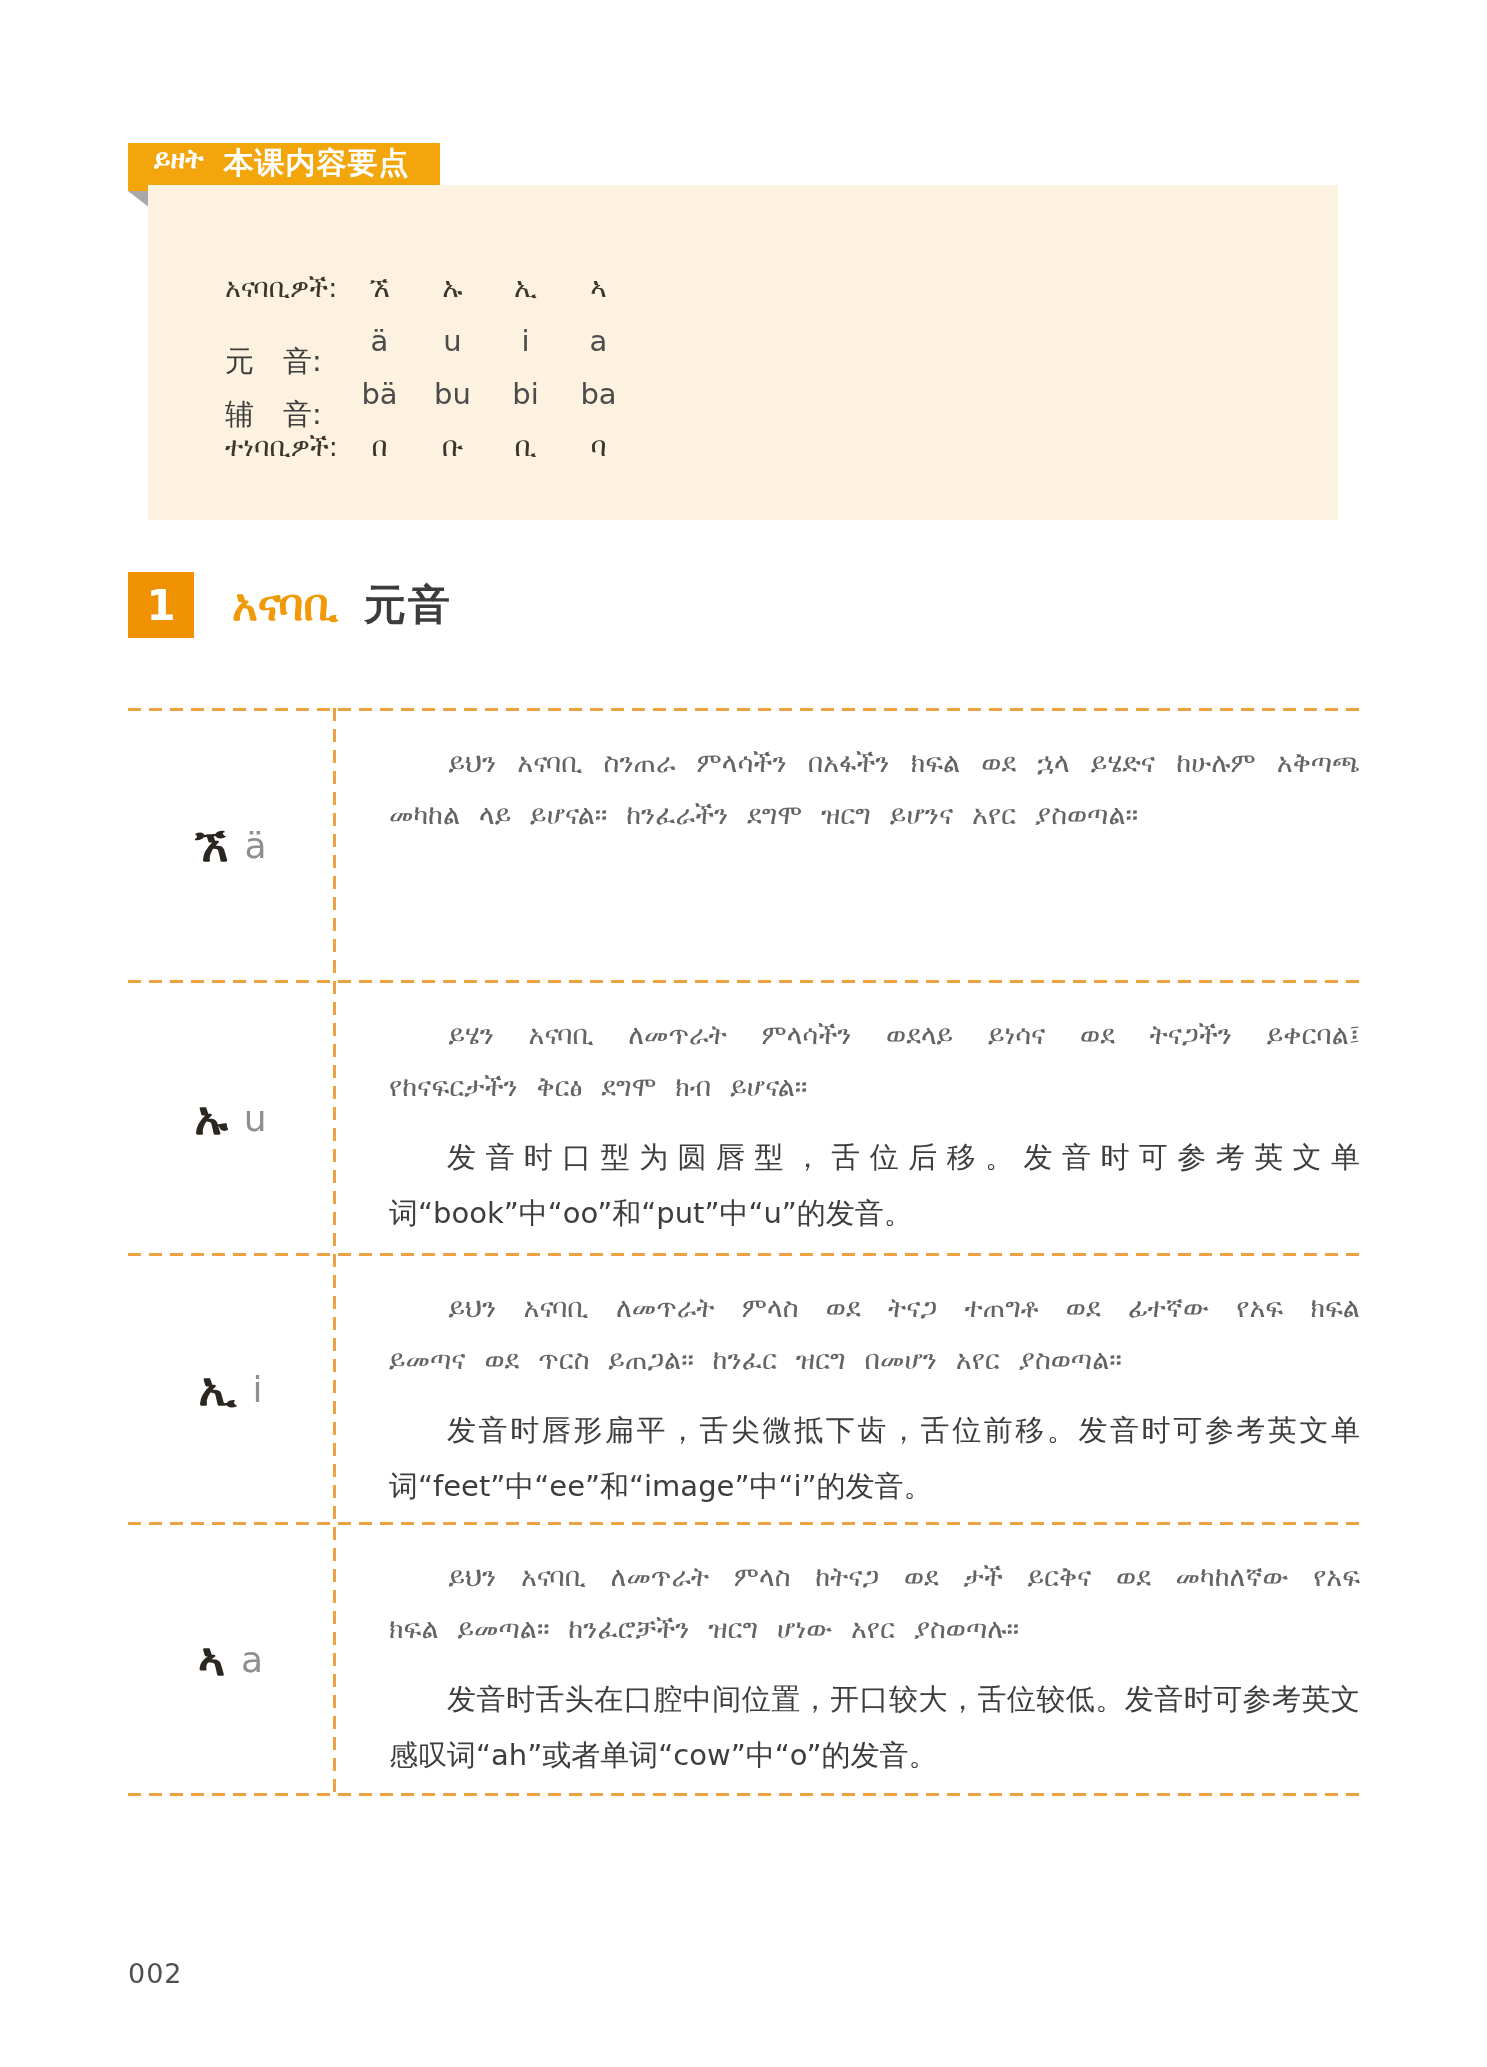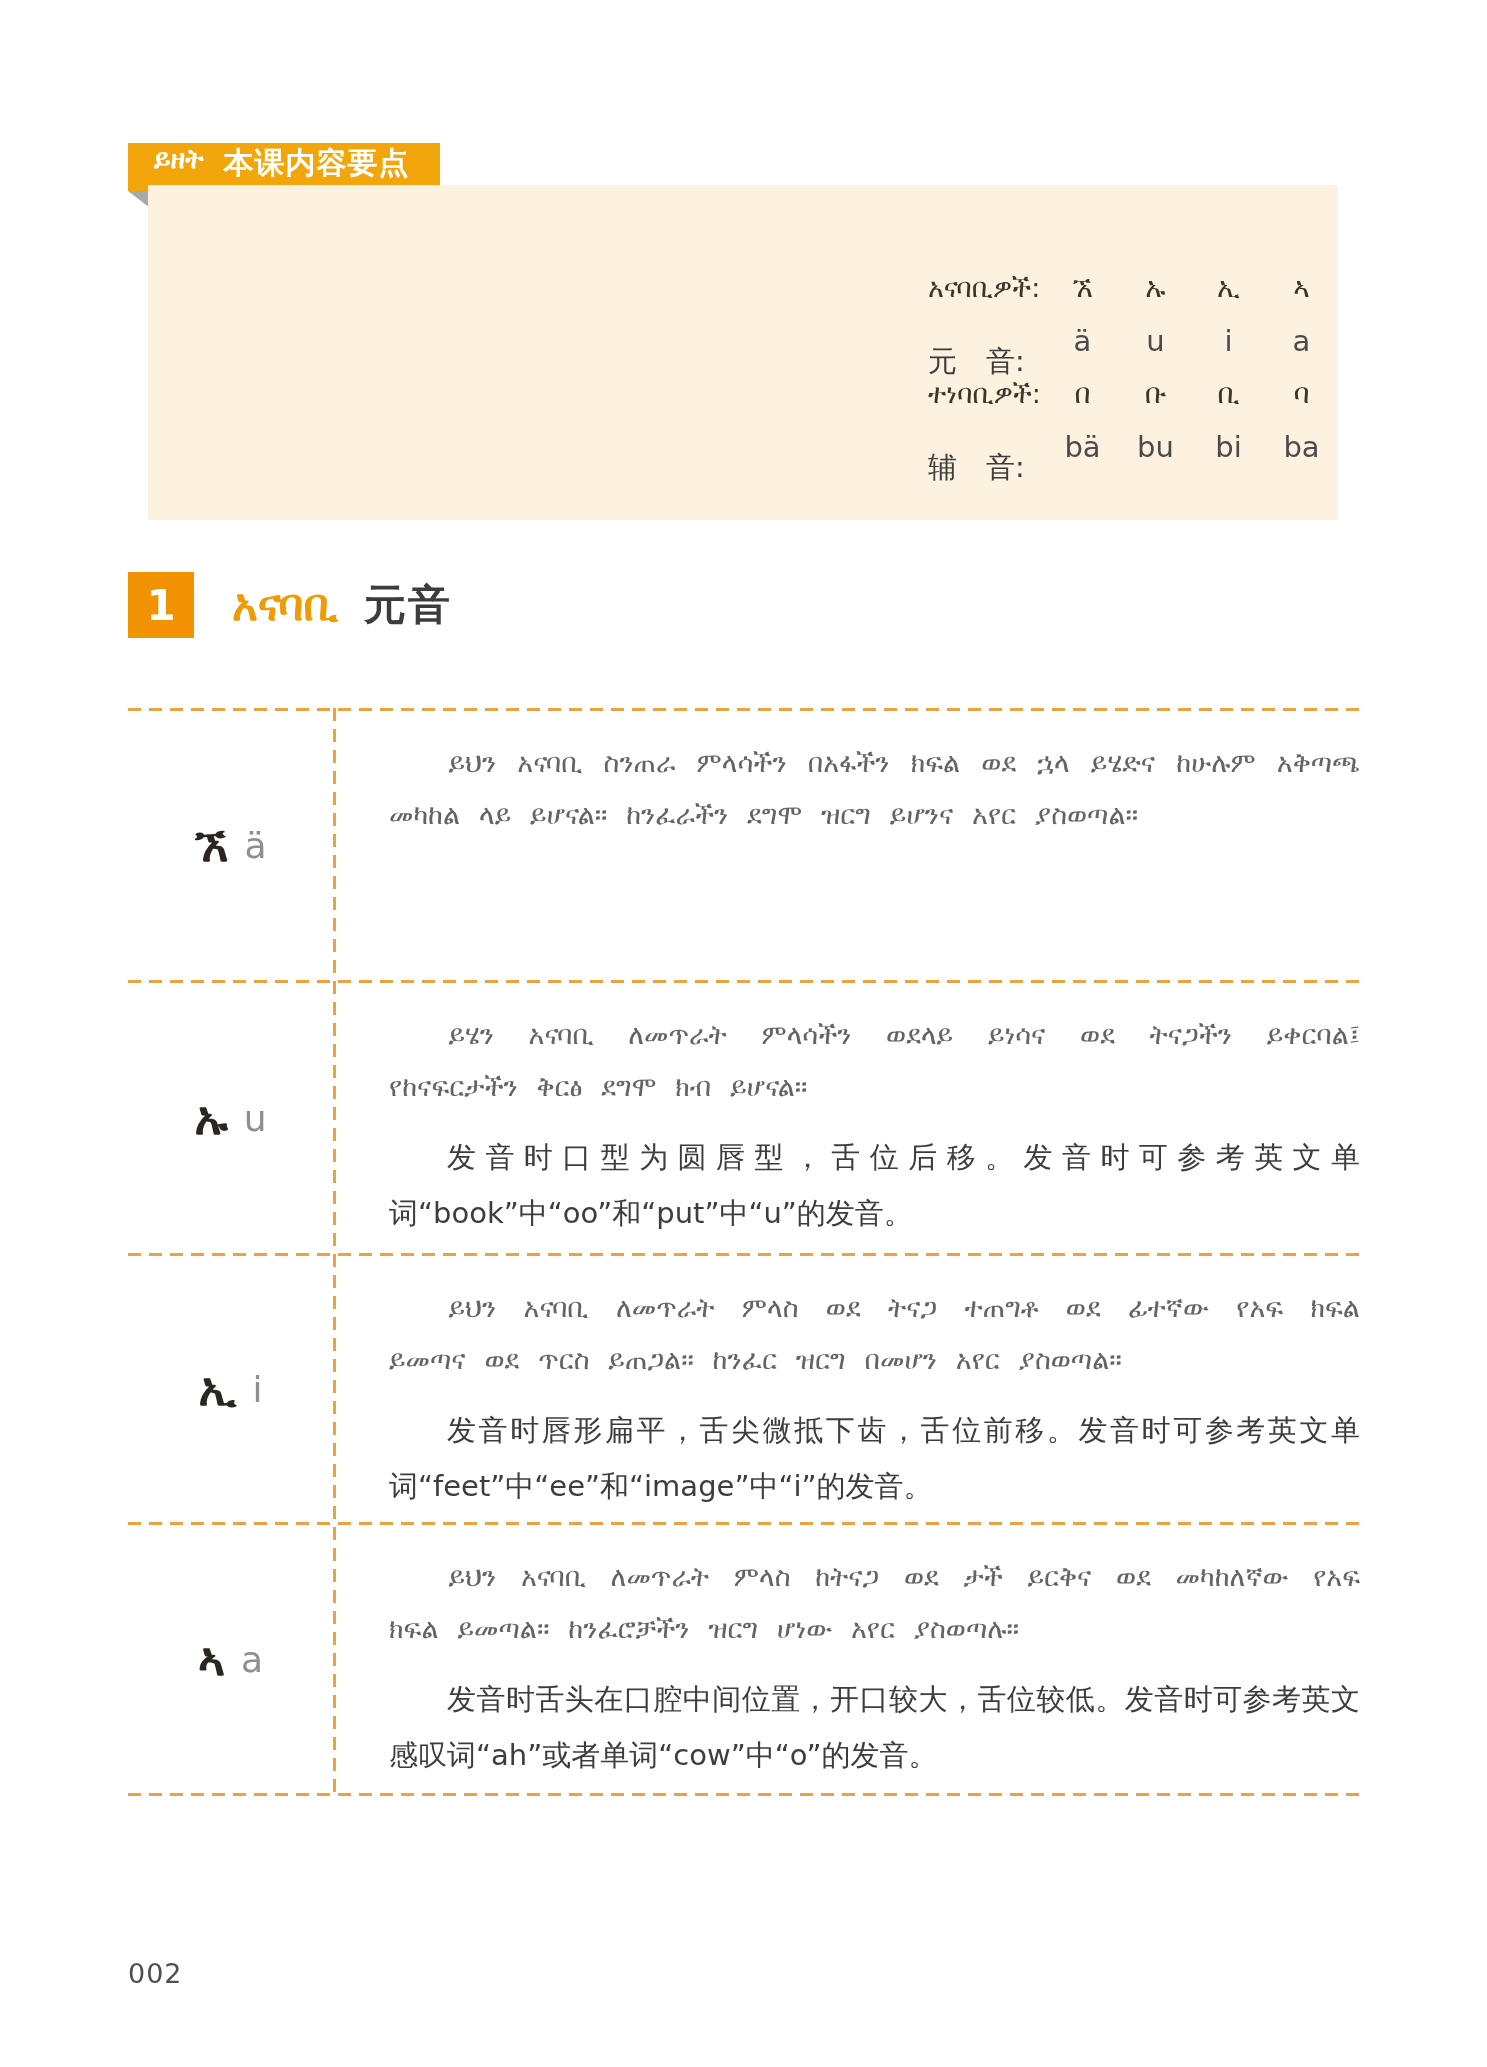--- a/index.html
+++ b/index.html
@@ -17,21 +17,21 @@
   }
   .badge .amh{color:#ffffff;font-size:27px;font-weight:bold;}
   .badge .chn{color:#ffffff;font-size:30px;font-weight:bold;letter-spacing:1px;}
   .fold{position:absolute;left:128px;top:191px;}
 
   
   .cream{
     position:absolute;left:148px;top:185px;width:1190px;height:335px;
     background:#FCF2DF;padding-top:76px;box-sizing:border-box;
   }
-  .srow{display:flex;align-items:center;height:53px;padding-left:77px;justify-content:flex-end;}
+  .srow{display:flex;align-items:center;height:53px;padding-left:77px;}
   .srow .slabel{width:118px;font-size:27px;color:#3B352C;}
   .srow.lat .slabel{font-size:29px;color:#3D3D3D;margin-top:42px;}
   .srow .sitem{width:73px;text-align:center;font-size:28px;color:#3B352C;}
   .srow.lat .sitem{font-size:29px;color:#4B4B4B;}
 
   
   .section-head{
     position:absolute;left:128px;top:572px;display:flex;align-items:center;
   }
   .section-num{
@@ -93,34 +93,34 @@
     </div>
 
     <div class="srow lat">
       <span class="slabel">元　音:</span>
       <span class="sitem">ä</span>
       <span class="sitem">u</span>
       <span class="sitem">i</span>
       <span class="sitem">a</span>
     </div>
 
+    <div class="srow lat">
+      <span class="slabel">辅　音:</span>
+      <span class="sitem">bä</span>
+      <span class="sitem">bu</span>
+      <span class="sitem">bi</span>
+      <span class="sitem">ba</span>
+    </div>
+
     <div class="srow eth">
       <span class="slabel">ተነባቢዎች:</span>
       <span class="sitem">በ</span>
       <span class="sitem">ቡ</span>
       <span class="sitem">ቢ</span>
       <span class="sitem">ባ</span>
-    </div>
-
-    <div class="srow lat">
-      <span class="slabel">辅　音:</span>
-      <span class="sitem">bä</span>
-      <span class="sitem">bu</span>
-      <span class="sitem">bi</span>
-      <span class="sitem">ba</span>
     </div>
 
   </div>
 
   <div class="section-head">
     <div class="section-num">1</div>
     <span class="section-amh">አናባቢ</span>
     <span class="section-chn">元音</span>
   </div>
 

